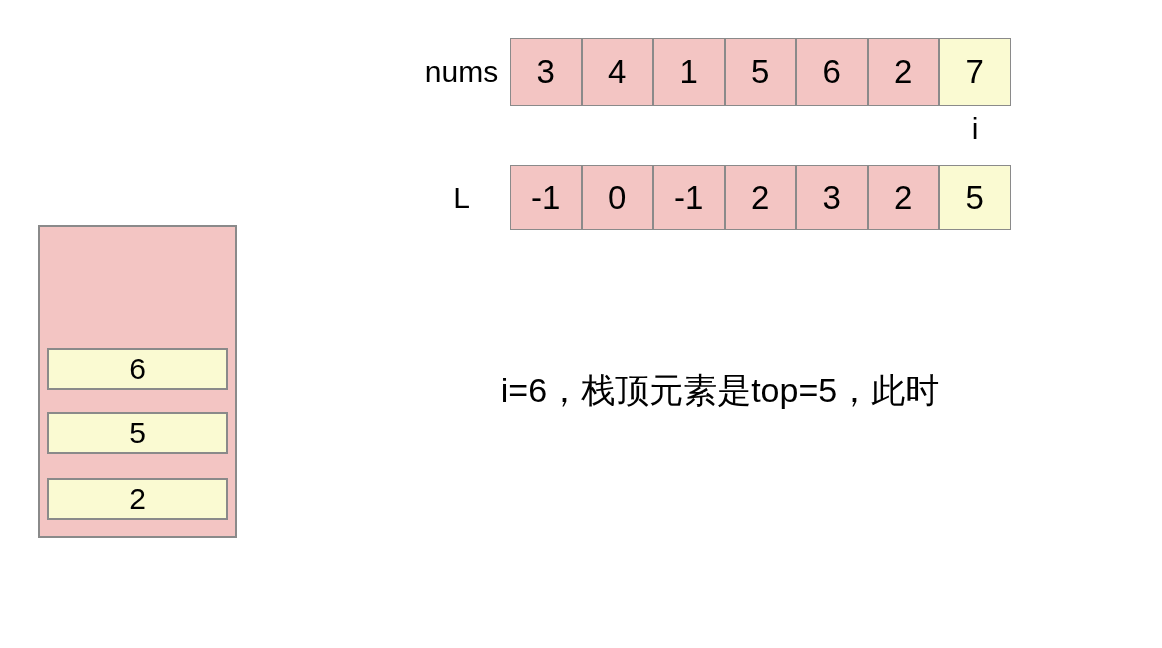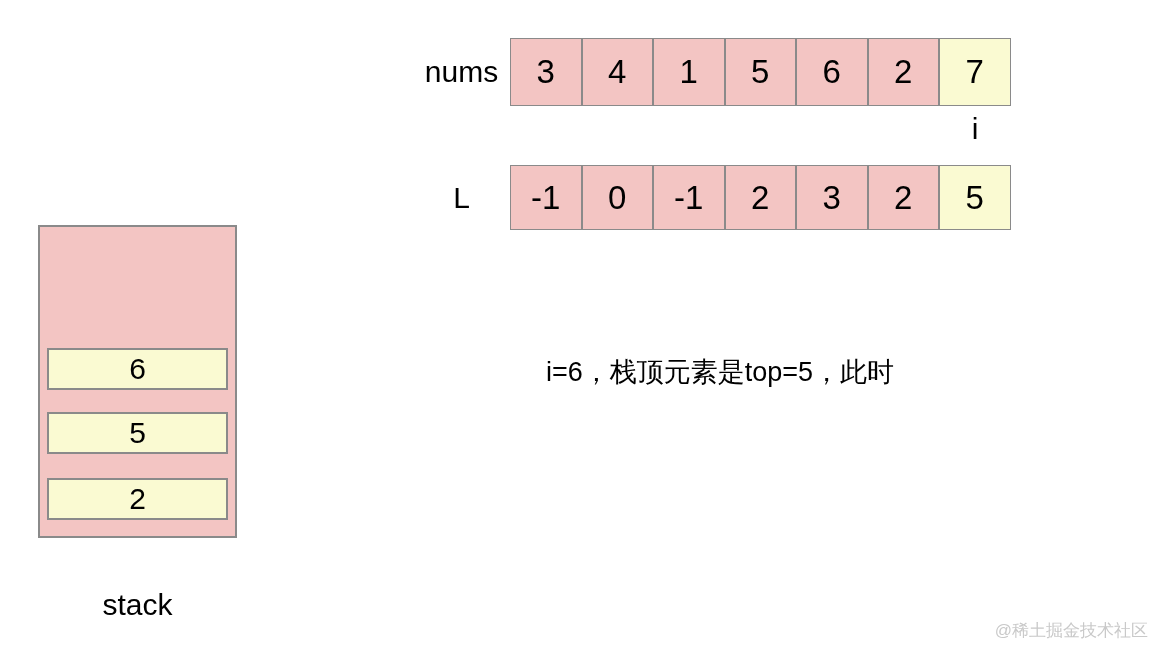--- a/index.html
+++ b/index.html
@@ -88,24 +88,24 @@
     top: 588px;
     width: 199px;
     text-align: center;
     font-size: 30px;
   }
 
   
   .caption {
     position: absolute;
     left: 340px;
-    top: 350px;
+    top: 368px;
     width: 760px;
     text-align: center;
-    font-size: 27px;
+    font-size: 34px;
     line-height: 44px;
     color: #000000;
   }
 
   
   .watermark {
     position: absolute;
     right: 14px;
     bottom: 6px;
     font-size: 17px;
@@ -139,21 +139,19 @@
     <div class="cell">3</div>
     <div class="cell">2</div>
     <div class="cell hl">5</div>
   </div>
 
   <div class="stack-box">
     <div class="stack-cell s0">6</div>
     <div class="stack-cell s1">5</div>
     <div class="stack-cell s2">2</div>
   </div>
-  <div class="stack-label">stack</div>
 
   <div class="caption">
     <div>i=6，栈顶元素是top=5，此时</div>
   </div>
 
-  <div class="watermark">@稀土掘金技术社区</div>
 
 </div>
 
 </body></html>

